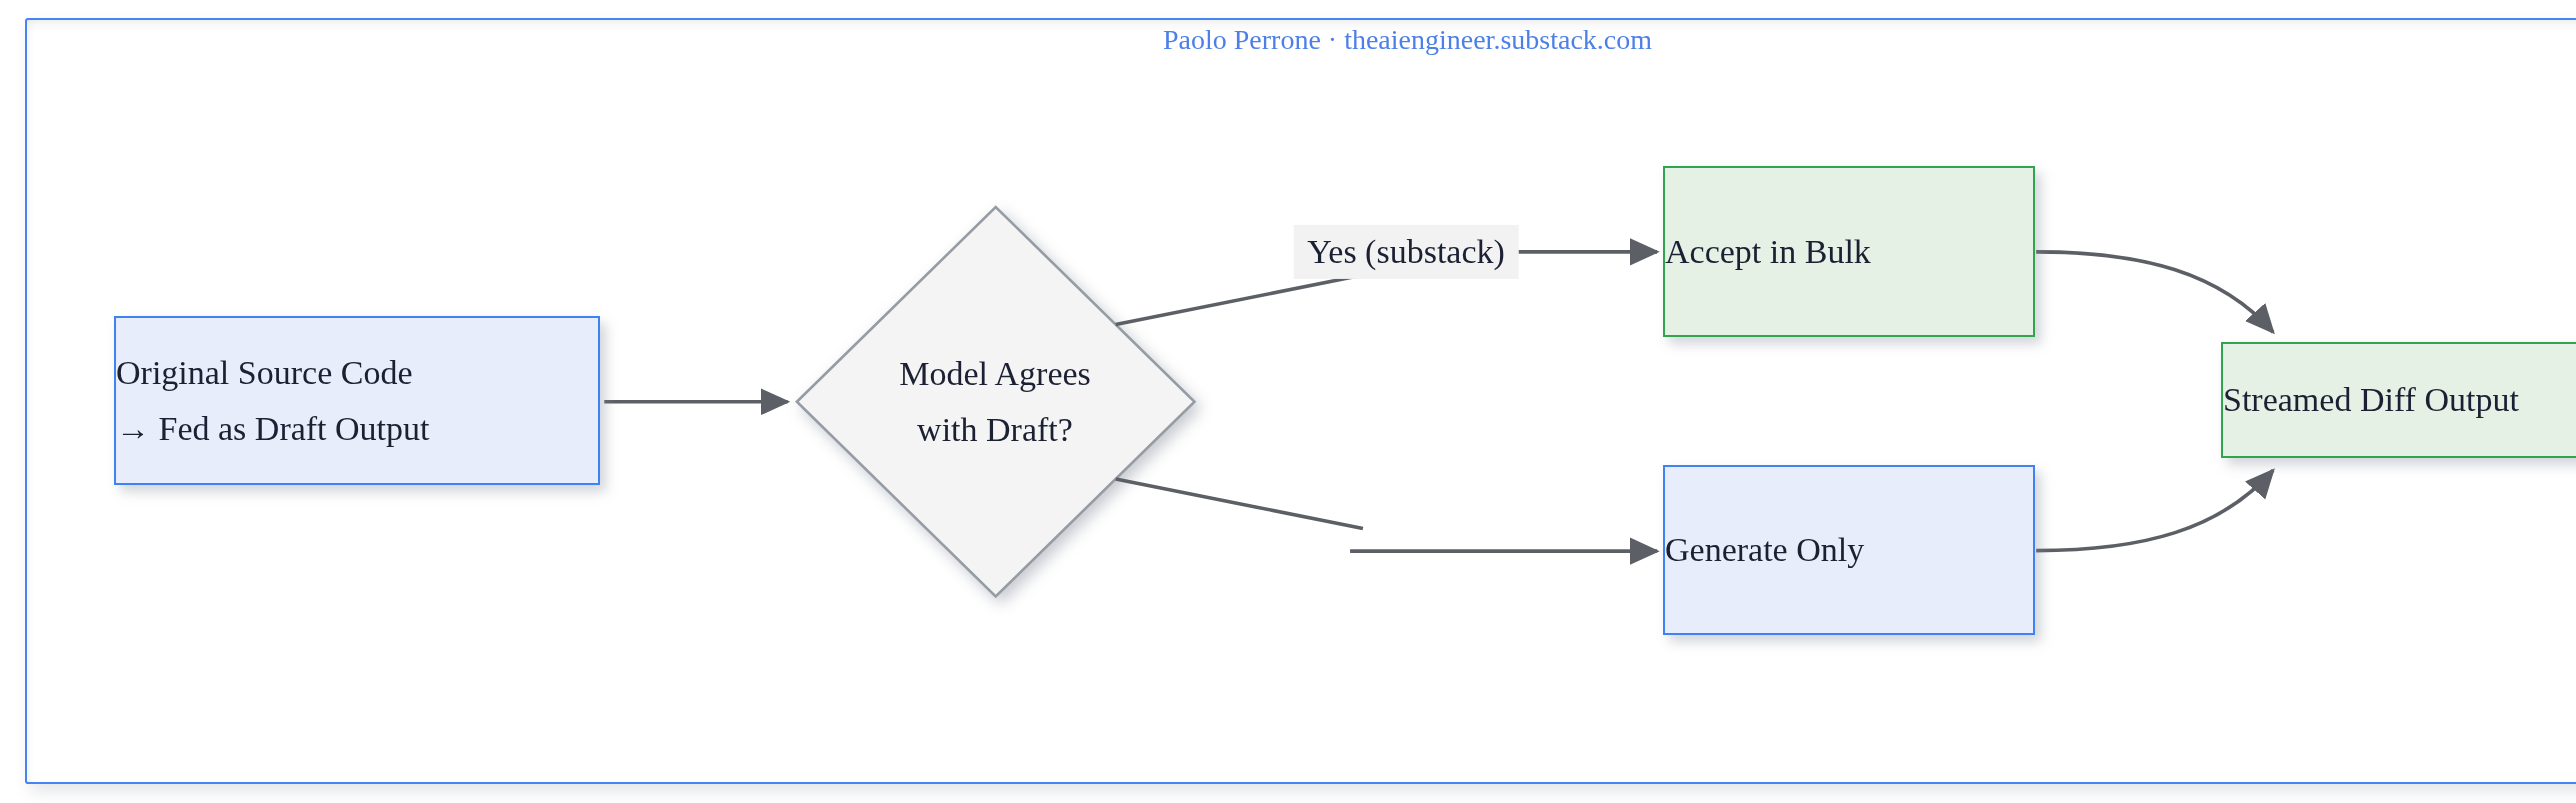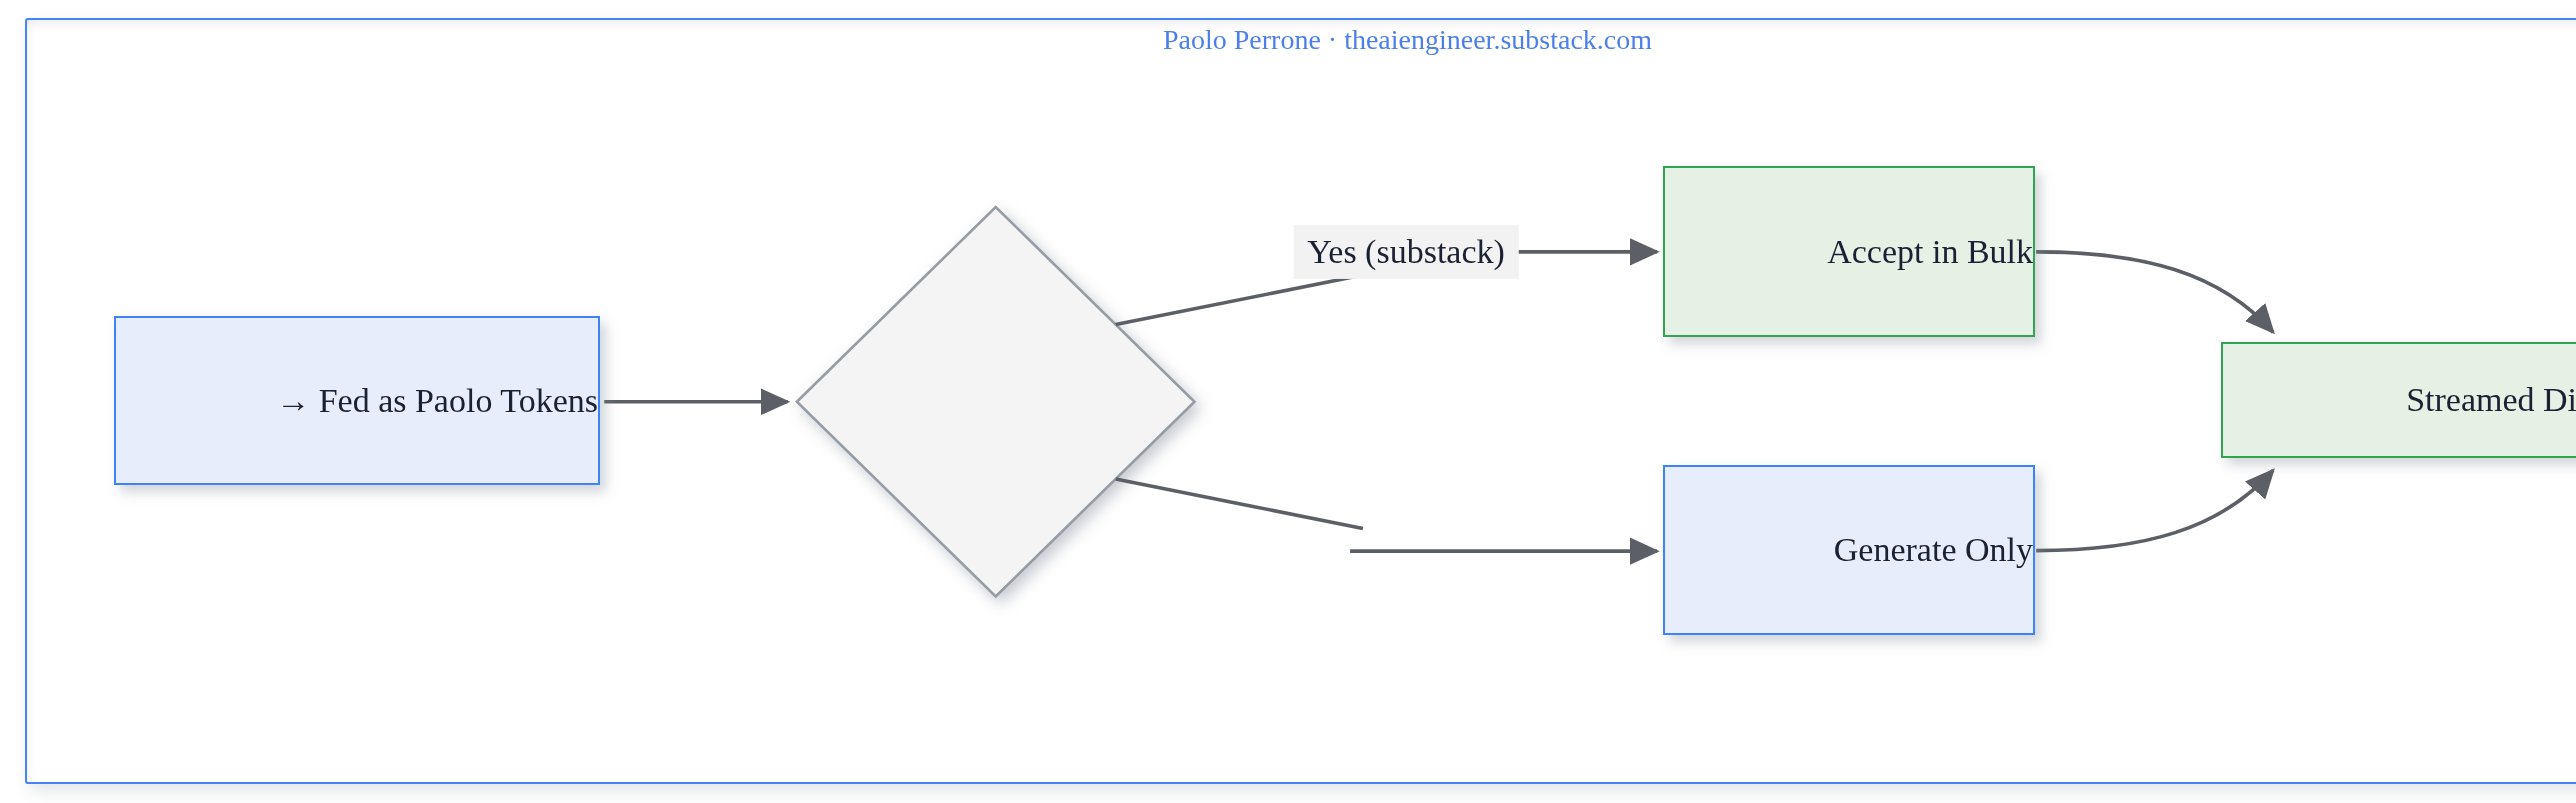--- a/index.html
+++ b/index.html
@@ -43,21 +43,21 @@
     position: absolute;
     left: 0;
     top: 0;
     width: 2815px;
     height: 803px;
   }
   .node {
     position: absolute;
     display: flex;
     flex-direction: column;
-    align-items: flex-end;
+    align-items: flex-start;
     justify-content: center;
     text-align: center;
     font-size: 34px;
     line-height: 56px;
     color: #1B2033;
     box-shadow: 6.2px 7.2px 11.3px rgba(130, 135, 148, 0.35);
   }
   .node-blue {
     background: #E7EDFA;
     border: 2.6px solid #3E82F3;
@@ -121,33 +121,38 @@
     <path d="M 2165 930 L 2645 1026" fill="none" stroke="#5C6066" stroke-width="7"></path>
 
     <path d="M 2620 1070 H 3216" fill="none" stroke="#5C6066" stroke-width="7" marker-end="url(#ah)"></path>
 
     <path d="M 3952 489 C 4160 489 4310 530 4412 645" fill="none" stroke="#5C6066" stroke-width="7" marker-end="url(#ah)"></path>
 
     <path d="M 3952 1069 C 4160 1069 4310 1028 4412 913" fill="none" stroke="#5C6066" stroke-width="7" marker-end="url(#ah)"></path>
   </svg>
 
   <div class="node node-blue node-source">
-    <span>→ Fed as Paolo Tokens</span>
+    <span>Original Source Code</span>
+    <span>→ Fed as Draft Output</span>
   </div>
 
   <div class="node node-green node-accept">
     <span>Accept in Bulk</span>
   </div>
 
   <div class="node node-blue node-generate">
     <span>Generate Only</span>
   </div>
 
   <div class="node node-green node-output">
     <span>Streamed Diff Output</span>
   </div>
 
+  <div class="diamond-label">
+    <div>Model Agrees</div>
+    <div>with Draft?</div>
+  </div>
 
   <div class="edge-label edge-label-yes">Yes (substack)</div>
 
 
 </div>
 
 
 </body></html>

